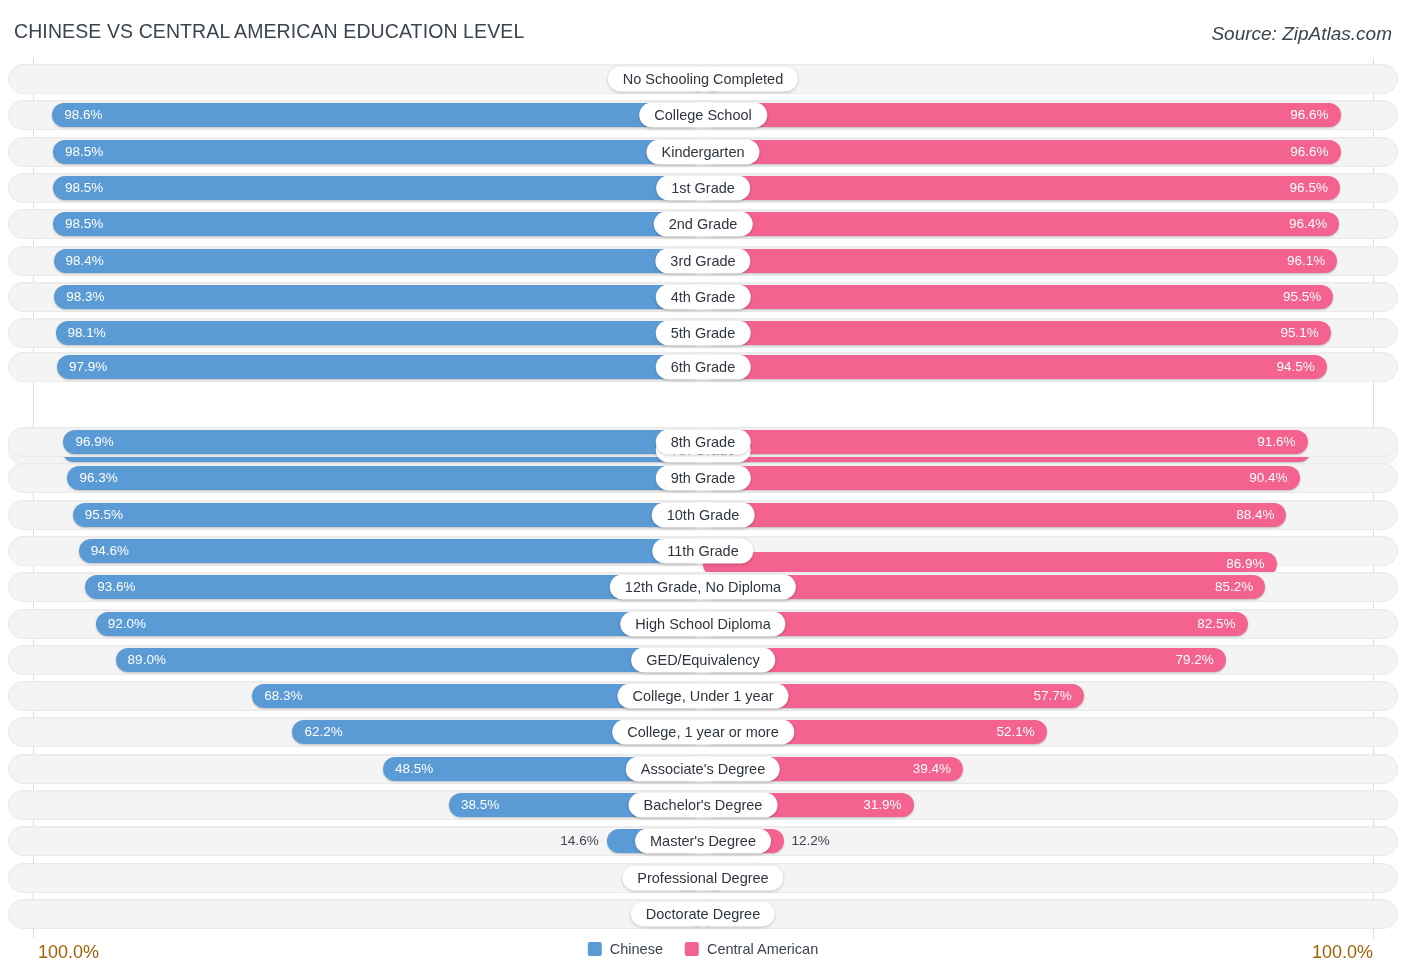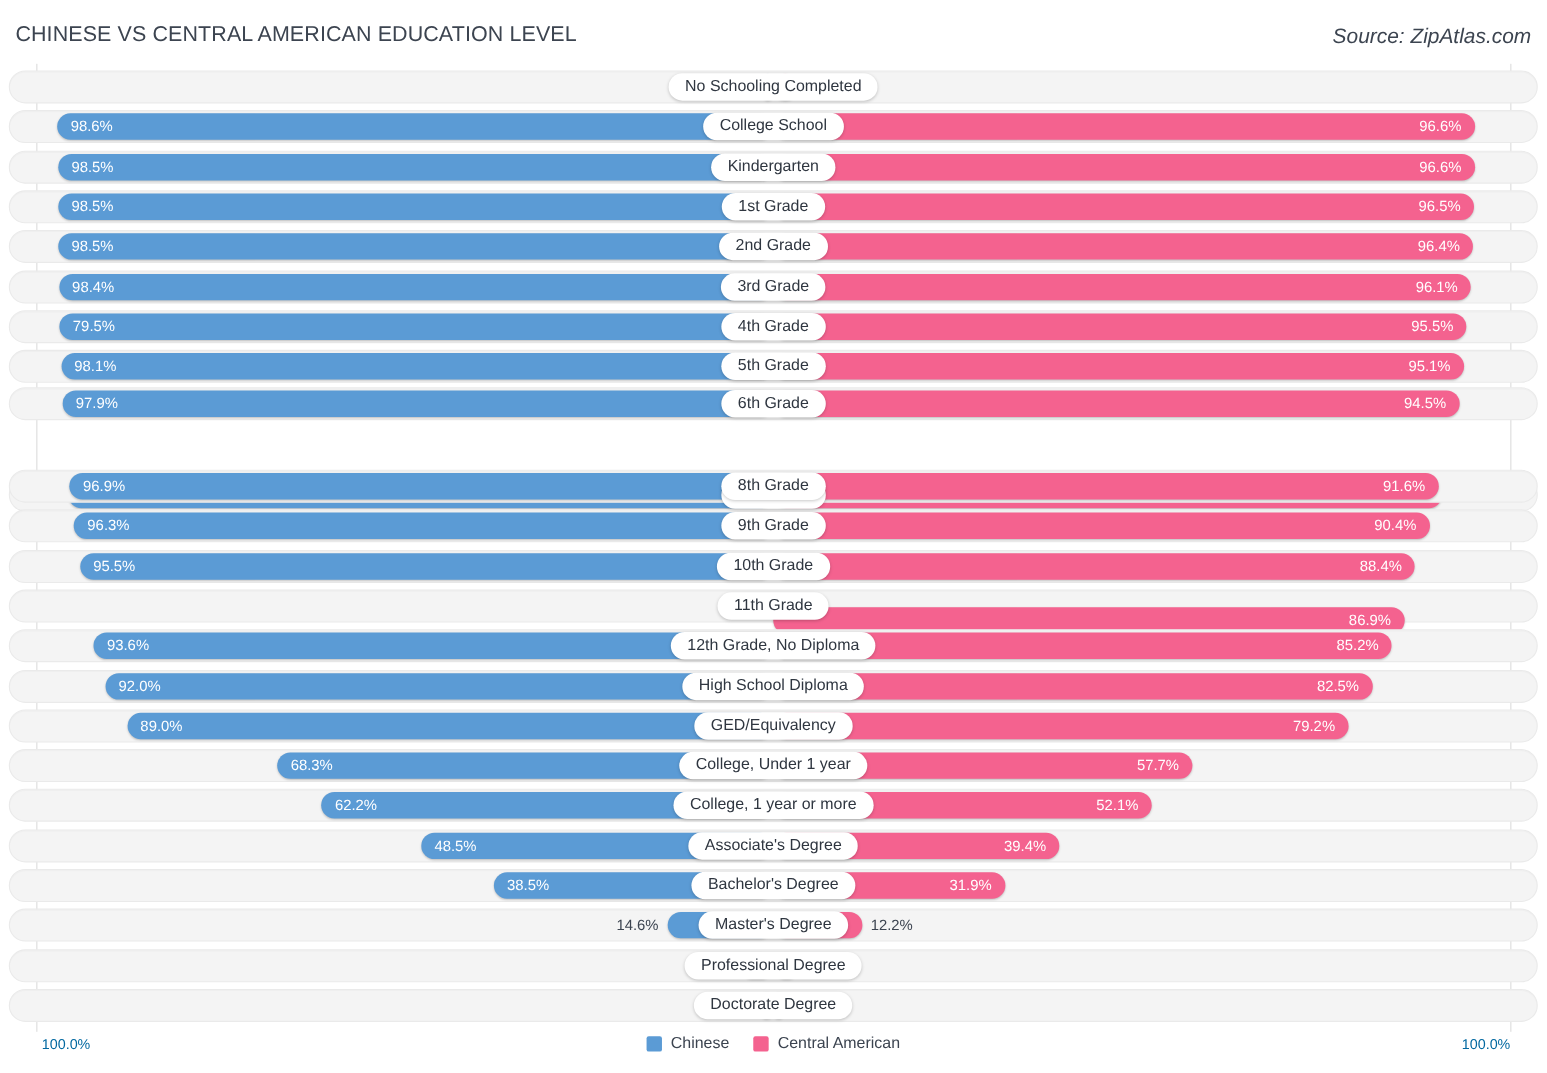--- a/index.html
+++ b/index.html
@@ -71,21 +71,21 @@
     font-size: 14.5px; color: #2f3640;
     white-space: nowrap;
     box-shadow: 0 1px 3px rgba(0,0,0,.22);
     z-index: 5;
   }
 
   
   .footer { position: absolute; left: 0; top: 938px; width: 1406px; height: 37px; }
   .axis-end {
     position: absolute; top: 4px;
-    font-size: 13px; color: #0369a1; white-space: nowrap;
+    font-size: 18px; color: #a16207; white-space: nowrap;
   }
   .axis-end.left  { left: 38px; }
   .axis-end.right { right: 33px; }
 
   .legend {
     position: absolute; left: 50%; top: 3px;
     transform: translateX(-50%);
     display: flex; align-items: center; gap: 22px;
   }
   .legend-item { display: flex; align-items: center; gap: 8px; }
@@ -161,21 +161,21 @@
           <span class="bar-val inside">98.4%</span>
         </div>
         <div class="bar bar-right" style="width: 634.26px; background: rgb(244, 98, 143);">
           <span class="bar-val inside">96.1%</span>
         </div>
         <div class="cat-label">3rd Grade</div>
       </div>
       <div class="row" style="top: 223.8px;">
         <div class="track"></div>
         <div class="bar bar-left" style="width: 648.78px; background: rgb(91, 155, 213);">
-          <span class="bar-val inside">79.5%</span>
+          <span class="bar-val inside">98.3%</span>
         </div>
         <div class="bar bar-right" style="width: 630.3px; background: rgb(244, 98, 143);">
           <span class="bar-val inside">95.5%</span>
         </div>
         <div class="cat-label">4th Grade</div>
       </div>
       <div class="row" style="top: 260.1px;">
         <div class="track"></div>
         <div class="bar bar-left" style="width: 647.46px; background: rgb(91, 155, 213);">
           <span class="bar-val inside">98.1%</span>
@@ -230,20 +230,23 @@
         <div class="bar bar-left" style="width: 630.3px; background: rgb(91, 155, 213);">
           <span class="bar-val inside">95.5%</span>
         </div>
         <div class="bar bar-right" style="width: 583.44px; background: rgb(244, 98, 143);">
           <span class="bar-val inside">88.4%</span>
         </div>
         <div class="cat-label">10th Grade</div>
       </div>
       <div class="row" style="top: 477.9px;">
         <div class="track"></div>
+        <div class="bar bar-left" style="width: 624.36px; background: rgb(91, 155, 213);">
+          <span class="bar-val inside">94.6%</span>
+        </div>
         <div class="bar bar-right" style="width: 573.54px; background: rgb(244, 98, 143); margin-top: 13px;">
           <span class="bar-val inside">86.9%</span>
         </div>
         <div class="cat-label">11th Grade</div>
       </div>
       <div class="row" style="top: 514.2px;">
         <div class="track"></div>
         <div class="bar bar-left" style="width: 617.76px; background: rgb(91, 155, 213);">
           <span class="bar-val inside">93.6%</span>
         </div>

